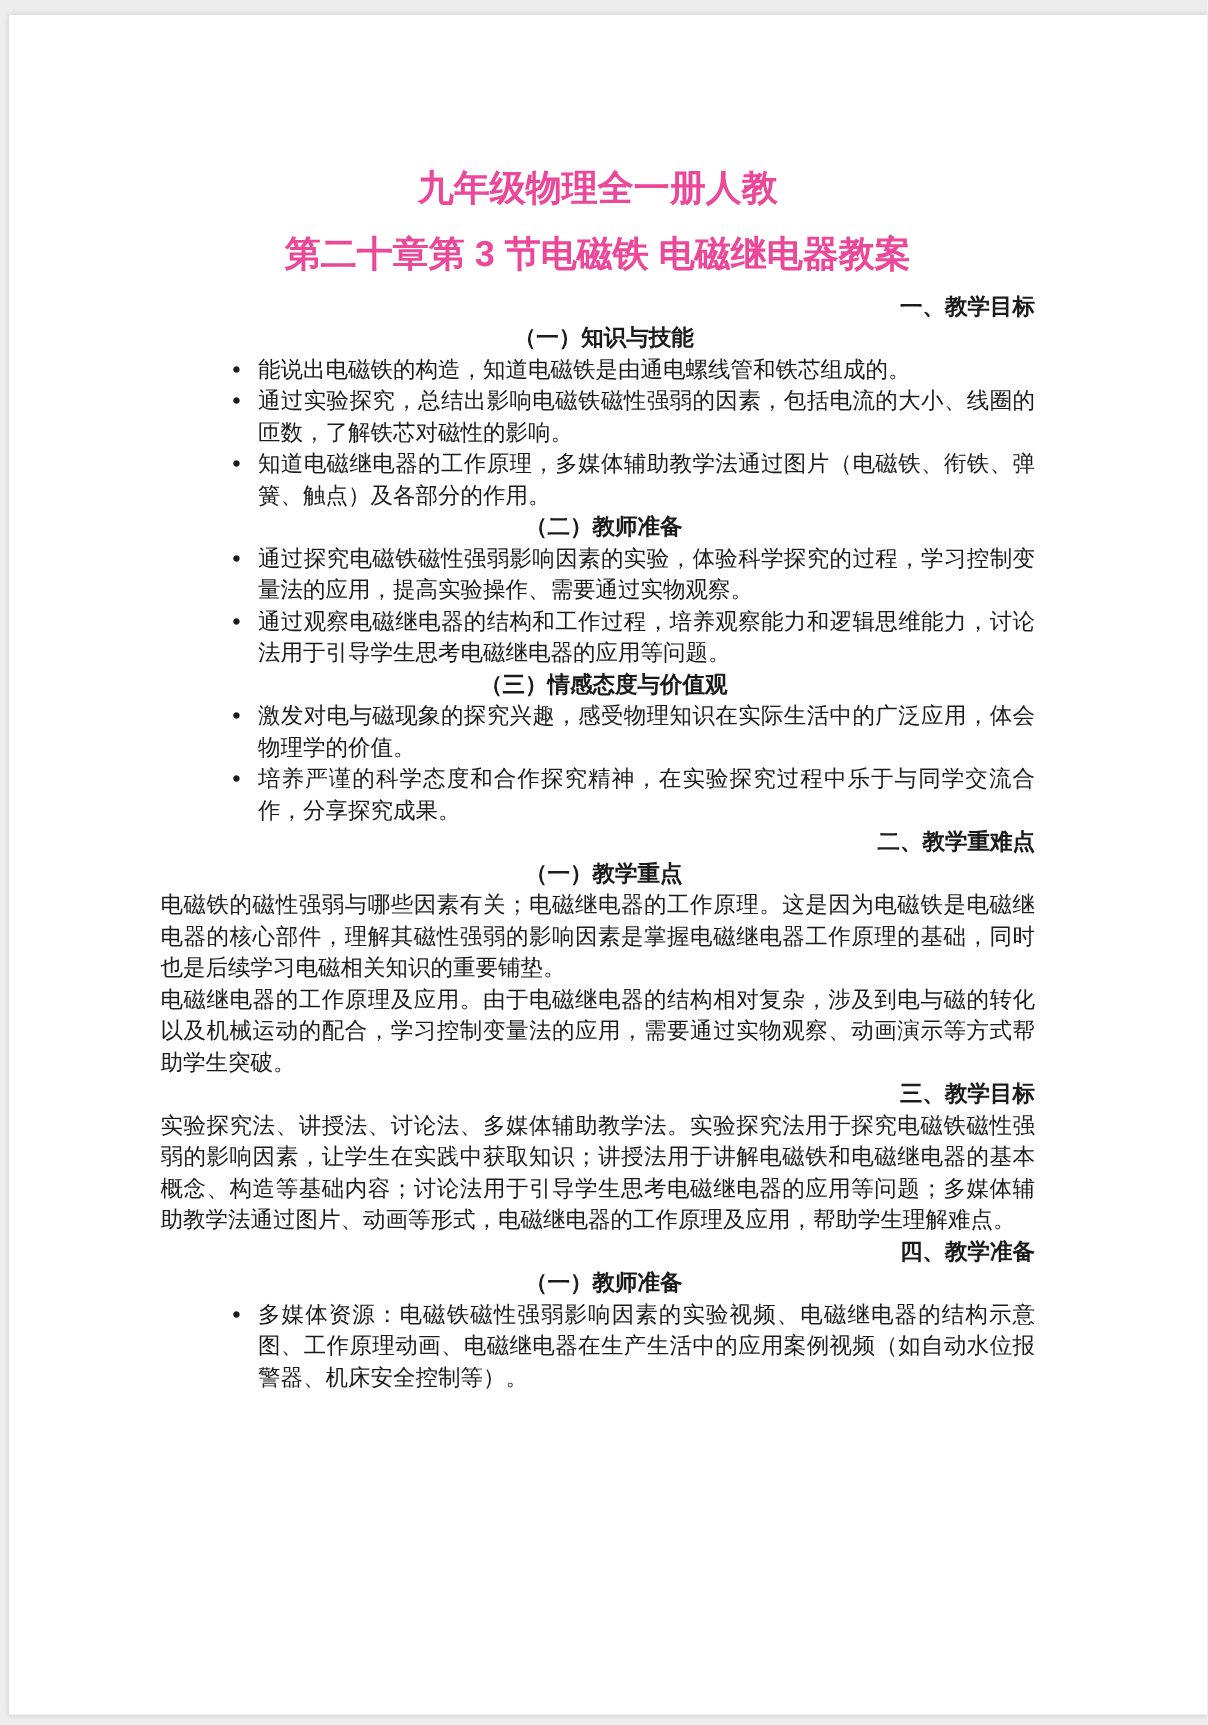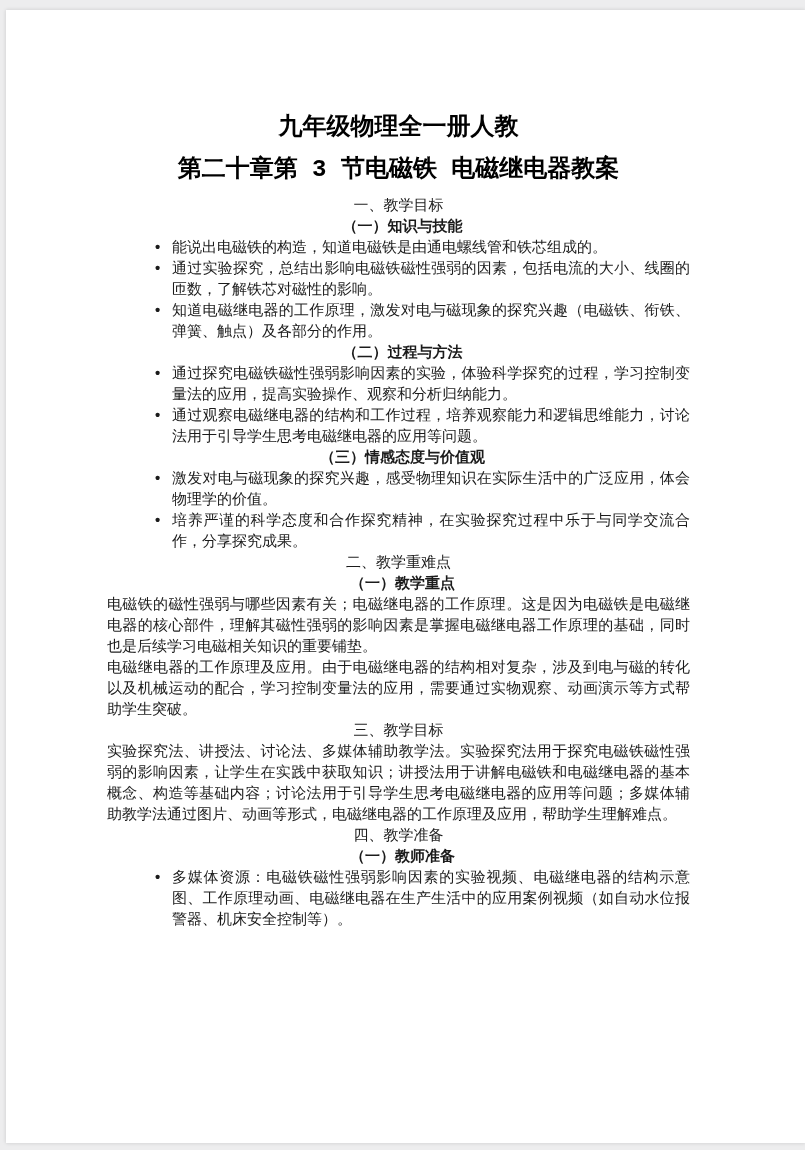--- a/index.html
+++ b/index.html
@@ -17,30 +17,30 @@
     box-shadow: 0 0 4px rgba(0,0,0,0.15);
     box-sizing: border-box;
     padding: 101px 115px 0 101px;
     color: #1b1b1b;
   }
   .doc-title {
     font-size: 24px;
     line-height: 30px;
     font-weight: bold;
     text-align: center;
-    color: #000000;
+    color: #ec4899;
   }
-  .doc-title.second { margin-top: 14px; font-family: Liberation Mono, monospace; }
+  .doc-title.second { margin-top: 14px; }
   .doc-body {
     margin-top: 9px;
     font-size: 15px;
     line-height: 21px;
     text-align: justify;
   }
-  .h1 { font-weight: normal; text-align: center; }
+  .h1 { font-weight: bold; text-align: right; }
   .h2 { font-weight: bold; text-align: center; padding-left: 8px; }
   .li {
     position: relative;
     padding-left: 65px;
   }
   .li::before {
     content: "\2022";
     position: absolute;
     left: 48px;
     top: 0;
@@ -56,24 +56,24 @@
   <div class="doc-title">九年级物理全一册人教</div>
   <div class="doc-title second">第二十章第 3 节电磁铁 电磁继电器教案</div>
 
   <div class="doc-body">
 
     <div class="h1">一、教学目标</div>
 
     <div class="h2">（一）知识与技能</div>
     <div class="li">能说出电磁铁的构造，知道电磁铁是由通电螺线管和铁芯组成的。</div>
     <div class="li">通过实验探究，总结出影响电磁铁磁性强弱的因素，包括电流的大小、线圈的匝数，了解铁芯对磁性的影响。</div>
-    <div class="li">知道电磁继电器的工作原理，激发对电与磁现象的探究兴趣（电磁铁、衔铁、弹簧、触点）及各部分的作用。</div>
+    <div class="li">知道电磁继电器的工作原理，多媒体辅助教学法通过图片（电磁铁、衔铁、弹簧、触点）及各部分的作用。</div>
 
-    <div class="h2">（二）过程与方法</div>
-    <div class="li">通过探究电磁铁磁性强弱影响因素的实验，体验科学探究的过程，学习控制变量法的应用，提高实验操作、观察和分析归纳能力。</div>
+    <div class="h2">（二）教师准备</div>
+    <div class="li">通过探究电磁铁磁性强弱影响因素的实验，体验科学探究的过程，学习控制变量法的应用，提高实验操作、需要通过实物观察。</div>
     <div class="li">通过观察电磁继电器的结构和工作过程，培养观察能力和逻辑思维能力，讨论法用于引导学生思考电磁继电器的应用等问题。</div>
 
     <div class="h2">（三）情感态度与价值观</div>
     <div class="li">激发对电与磁现象的探究兴趣，感受物理知识在实际生活中的广泛应用，体会物理学的价值。</div>
     <div class="li">培养严谨的科学态度和合作探究精神，在实验探究过程中乐于与同学交流合作，分享探究成果。</div>
 
     <div class="h1">二、教学重难点</div>
 
     <div class="h2">（一）教学重点</div>
     <div class="para">电磁铁的磁性强弱与哪些因素有关；电磁继电器的工作原理。这是因为电磁铁是电磁继电器的核心部件，理解其磁性强弱的影响因素是掌握电磁继电器工作原理的基础，同时也是后续学习电磁相关知识的重要铺垫。</div>

